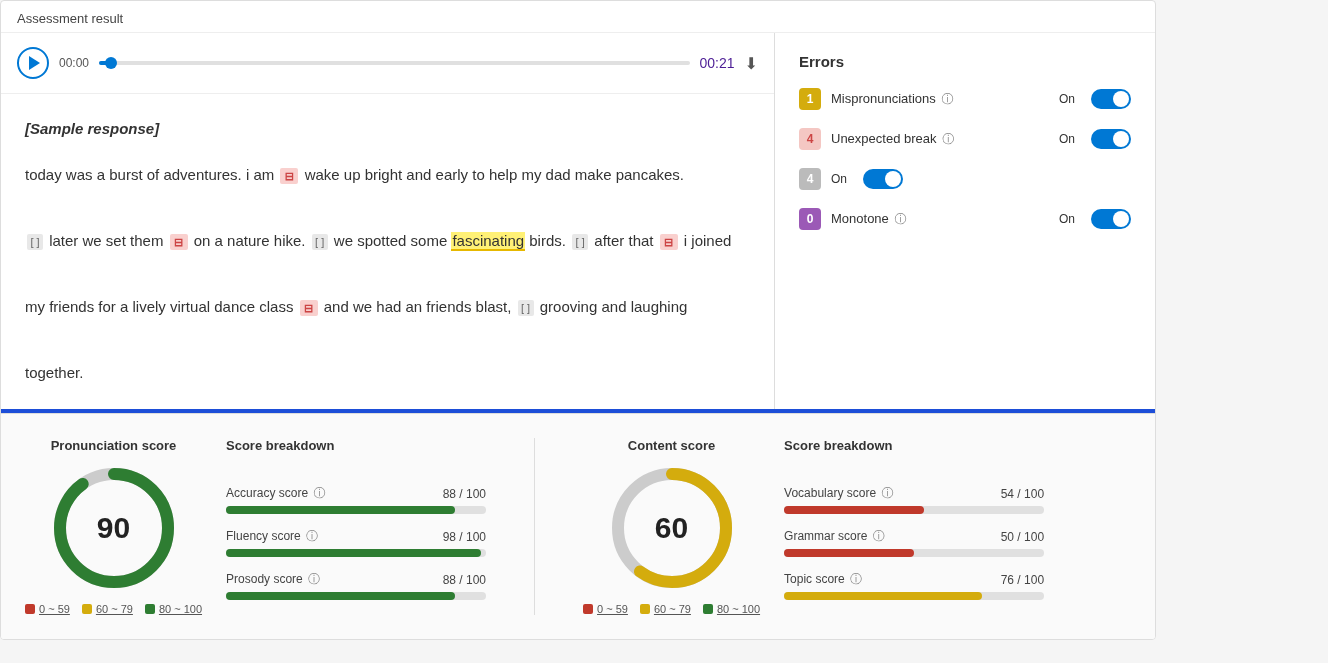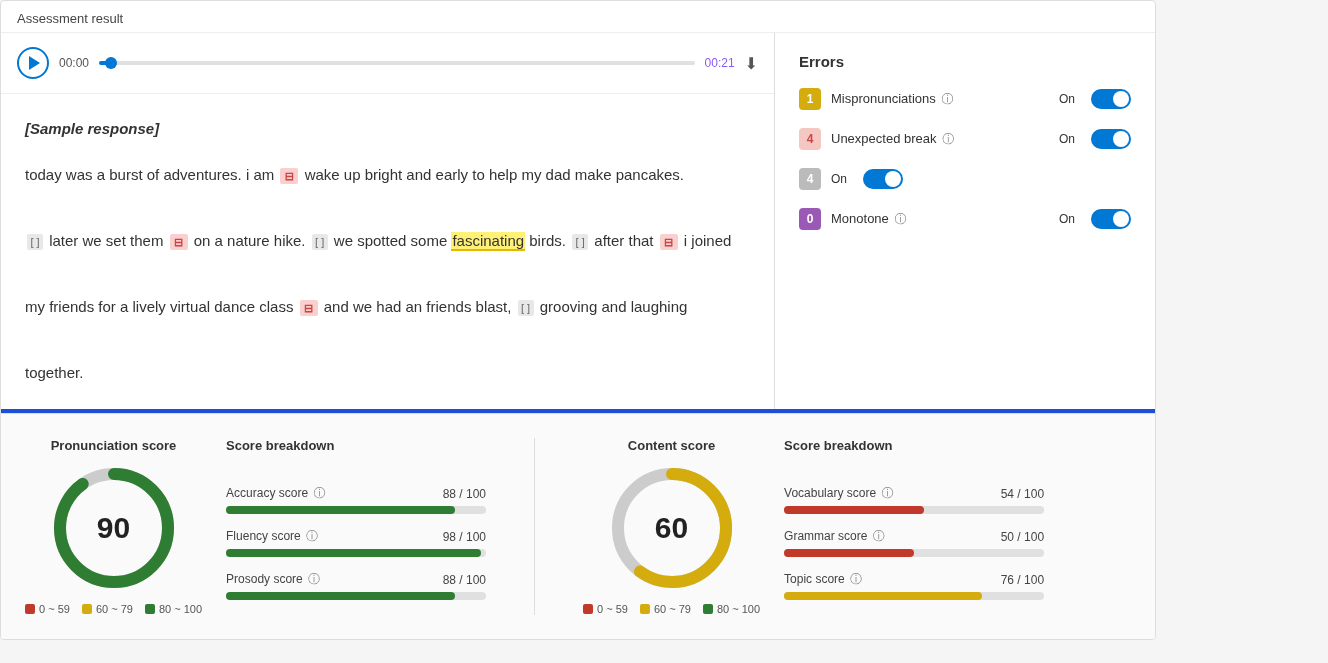--- a/index.html
+++ b/index.html
@@ -53,21 +53,21 @@
     }
     .play-icon {
       width: 0; height: 0;
       border-top: 7px solid transparent;
       border-bottom: 7px solid transparent;
       border-left: 11px solid #0078d4;
       margin-left: 3px;
     }
 
     .time-start { font-size: 12px; color: #555; flex-shrink: 0; }
-    .time-end { font-size: 12px; color: #8b5cf6; flex-shrink: 0; }
+    .time-end { font-size: 14px; color: #4c1d95; flex-shrink: 0; }
 
     .progress-track {
       flex: 1;
       height: 4px;
       background: #e0e0e0;
       border-radius: 2px;
       position: relative;
     }
     .progress-fill {
       height: 100%;
@@ -256,20 +256,21 @@
       color: #222;
     }
 
     .legend {
       display: flex;
       gap: 12px;
       margin-top: 10px;
       font-size: 11px;
       color: #555;
       justify-content: center;
+      text-decoration: underline;
     }
     .legend-item {
       display: flex; align-items: center; gap: 4px;
     }
     .legend-dot {
       width: 10px; height: 10px;
       border-radius: 2px;
     }
 
     .score-breakdown {

